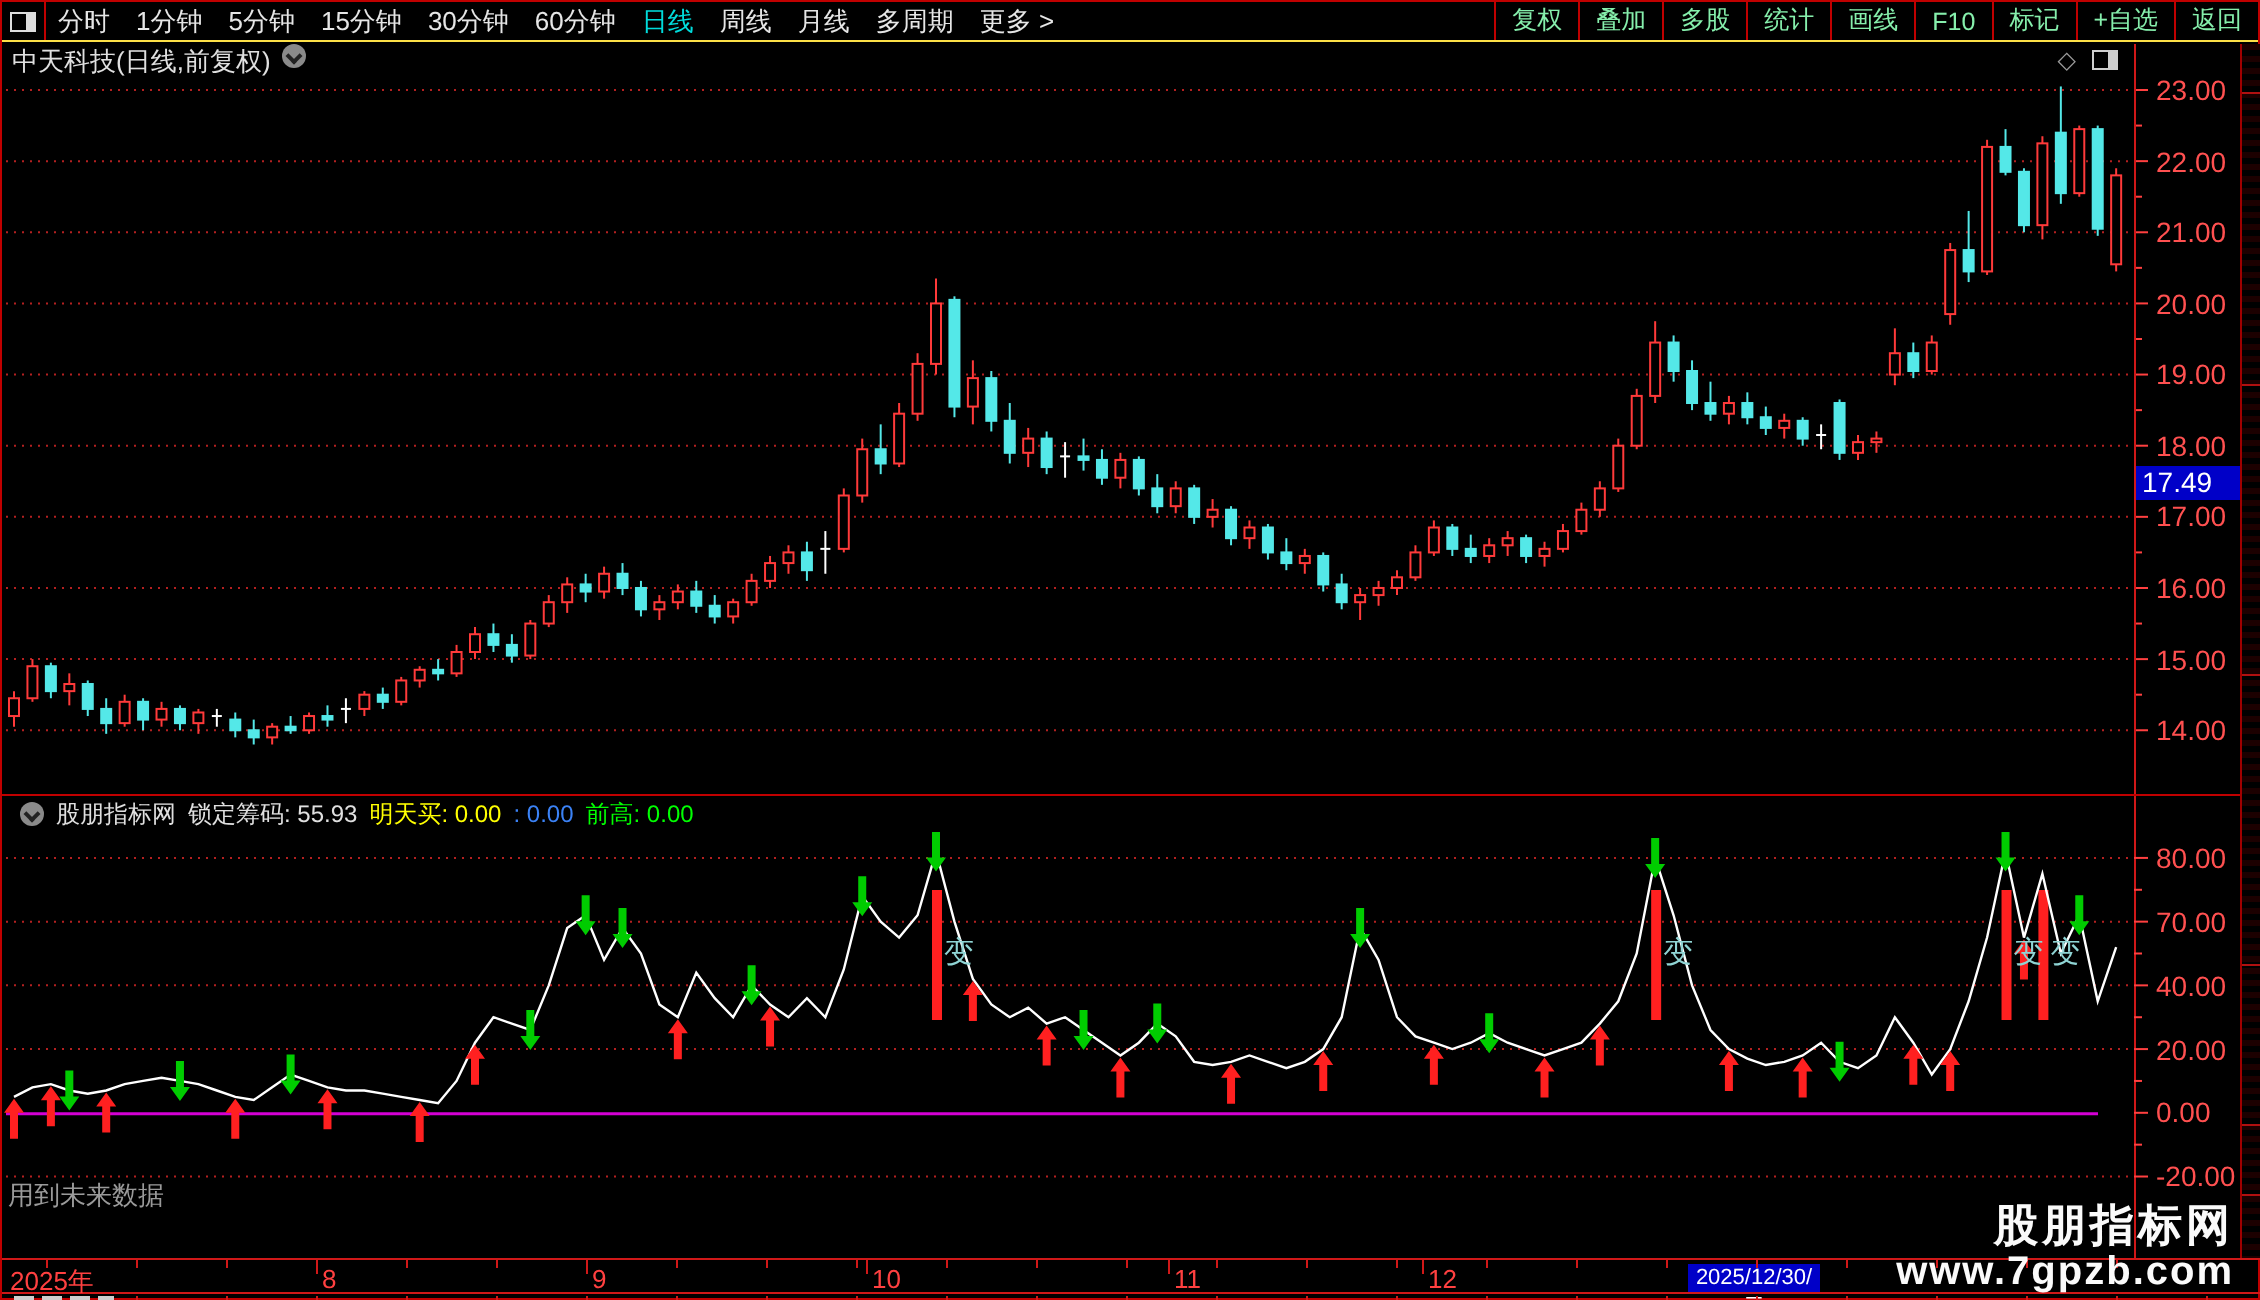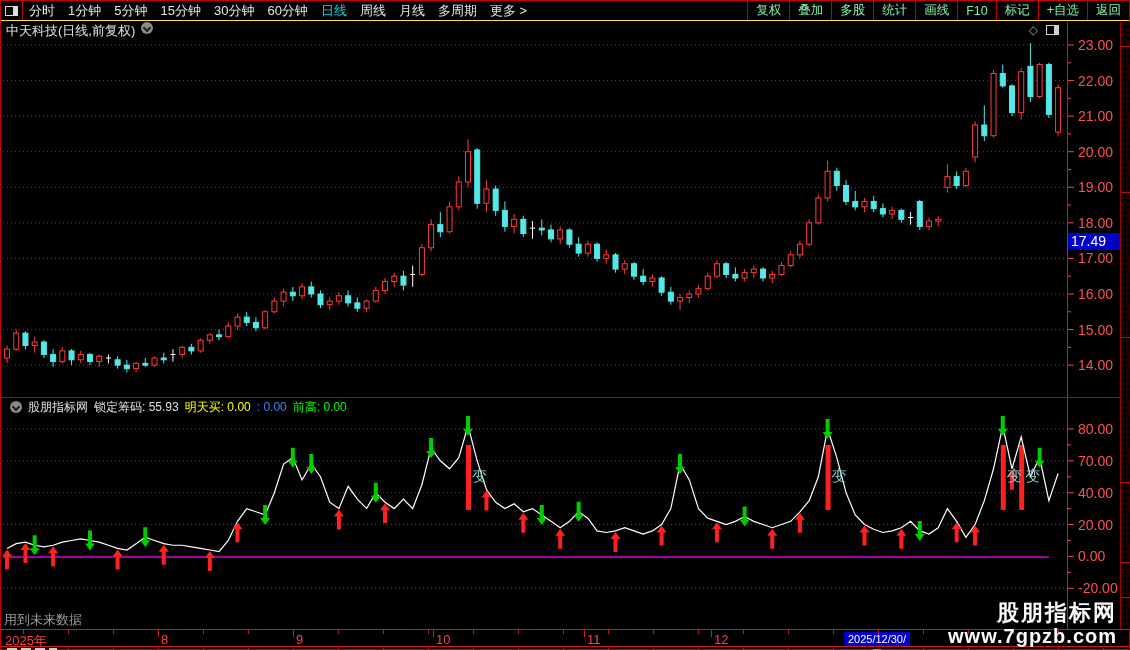--- a/index.html
+++ b/index.html
@@ -47,21 +47,21 @@
   #price-labels div, #ind-labels div { position:absolute; color:#ff5050;
     font-size:14px; width:52px; left:1077px; }
   
   .ind-sep { position:absolute; left:0; top:396px; width:1130px; height:1px;
     background:#c00000; }
   .ind-header { position:absolute; left:0; top:398px; height:16px; display:flex;
     align-items:center; gap:6px; padding-left:3px; font-size:12px; }
   .ind-pane-ctl { position:absolute; left:1120px; top:399px; width:8px; height:12px;
     border:1px solid #c00000; }
   
-  .warning { position:absolute; left:3px; top:610px; color:#9a9a9a; font-size:13px; }
+  .warning { position:absolute; left:3px; top:588px; color:#9a9a9a; font-size:13px; }
   .date-axis { position:absolute; left:0; top:628px; width:1130px; height:18px;
     border-top:1px solid #d01818; border-bottom:1px solid #d01818; }
   .date-axis .ylabel { position:absolute; left:4px; top:2px; color:#ff4040; font-size:13px; }
   .month-label { position:absolute; top:2px; color:#ff4040; font-size:13px; }
   .dtick { position:absolute; top:0; width:1px; height:4px; background:#d01818; }
   .date-box { position:absolute; left:843px; top:2px; width:66px; height:14px;
     background:#0000c8; color:#fff; font-size:11px; line-height:14px; text-align:center; }
   .partial-row { position:absolute; left:0; top:647px; width:1130px; height:3px;
     overflow:hidden; }
   .ptick { position:absolute; top:0; width:1px; height:3px; background:#d01818; }

